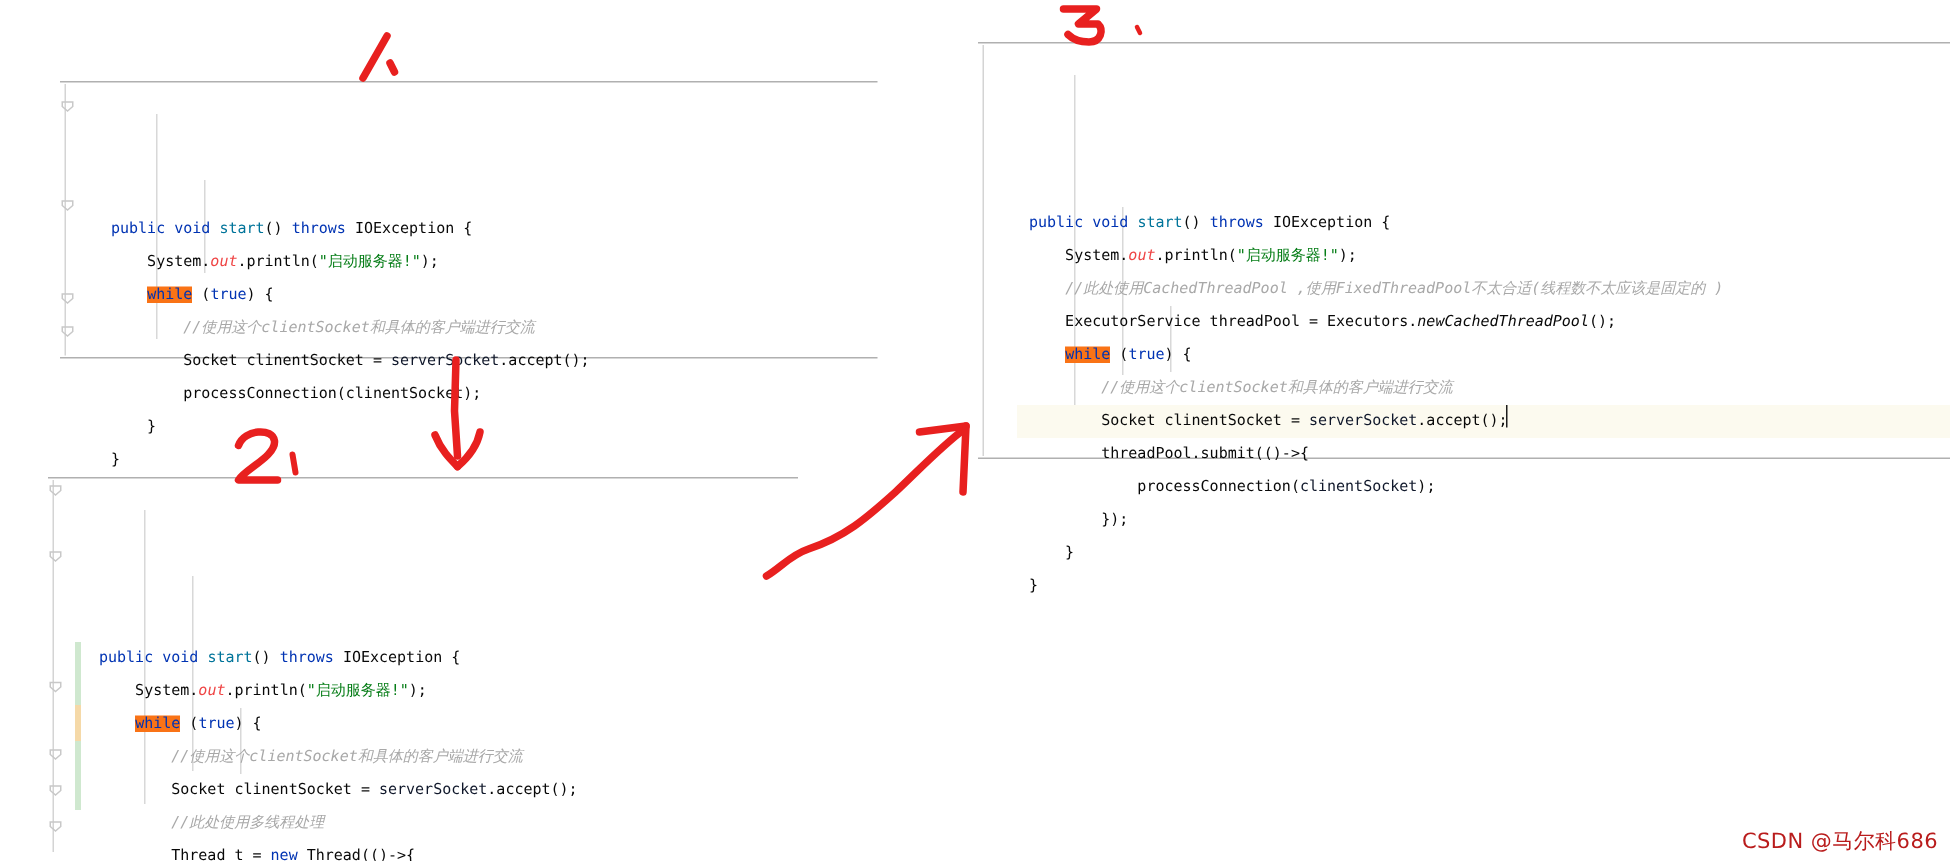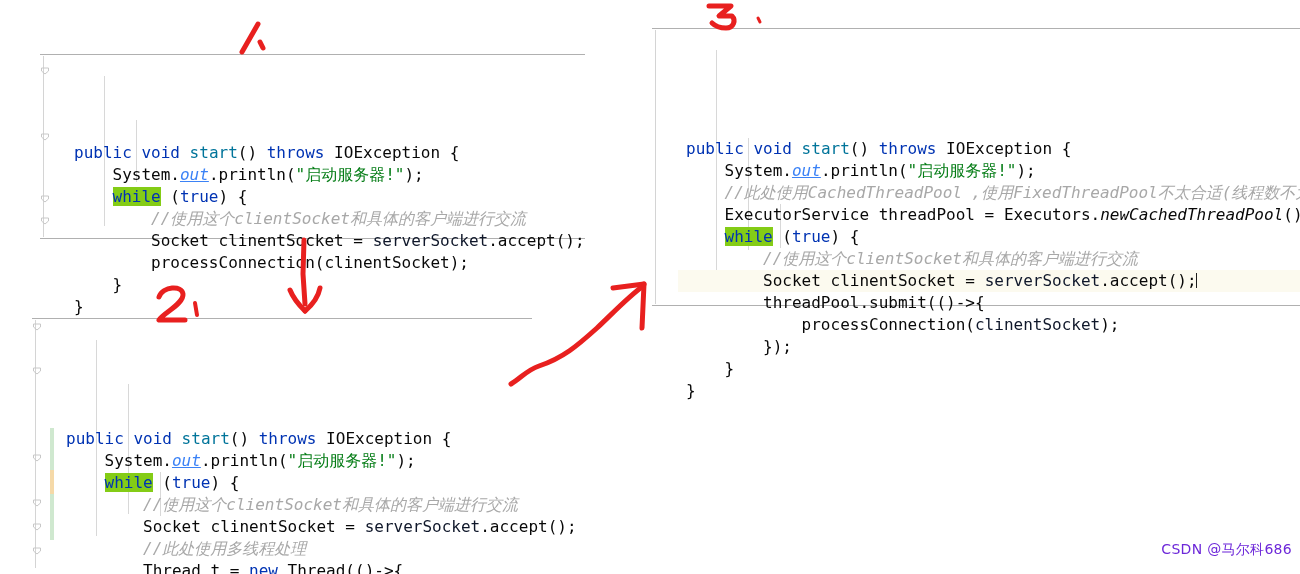--- a/index.html
+++ b/index.html
@@ -66,21 +66,21 @@
   .vcs-green { background: #cfe8cf; }
   .vcs-orange { background: #f5d9a8; }
 
   .code-area {
     position: absolute;
     top: 0;
     left: 26px;
     right: 0;
     bottom: 0;
     font-family: "DejaVu Sans Mono", "Liberation Mono", monospace;
-    font-size: 16px;
+    font-size: 10px;
     line-height: 22px;
     color: #080808;
     white-space: pre;
   }
   .line {
     position: relative;
     height: 22px;
     padding-left: 8px;
     box-sizing: border-box;
   }
@@ -88,25 +88,25 @@
 
   
   .indent-guide {
     position: absolute;
     width: 1px;
     background: #d8d8d8;
   }
 
   
   .k   { color: #0033b3; }            
-  .k-hl{ color: #0033b3; background:#84cc16; } 
+  .k-hl{ color: #0033b3; background:#f97316; } 
   .fn  { color: #00749a; }            
   .str { color: #067d17; }            
   .fld { color: #0f172a; }            
-  .fldi{ color: #3b82f6; font-style: italic; text-decoration: underline; }  
+  .fldi{ color: #ef4444; font-style: italic; }  
   .mi  { color: #080808; font-style: italic; }  
   .cm  { color: #a8a8a8; font-style: italic; }  
   .pl  { color: #080808; }            
 
   .caret {
     display: inline-block;
     width: 1px;
     height: 15px;
     background: #1d1d1d;
     vertical-align: -2px;
@@ -117,22 +117,22 @@
   .annot {
     position: absolute;
     pointer-events: none;
   }
   .annot svg { display: block; overflow: visible; }
 
   
   .watermark {
     position: absolute;
     right: 8px;
-    bottom: 15px;
-    color: #6d28d9;
+    bottom: 4px;
+    color: #b91c1c;
     font-size: 14px;
     font-family: "DejaVu Sans", sans-serif;
     letter-spacing: 0.3px;
     margin-top: 48px;
   }
 </style>
 </head>
 <body>
 
 <div class="code-block" id="cb1" style="left:40px; top:54px; width:545px; height:185px;">

